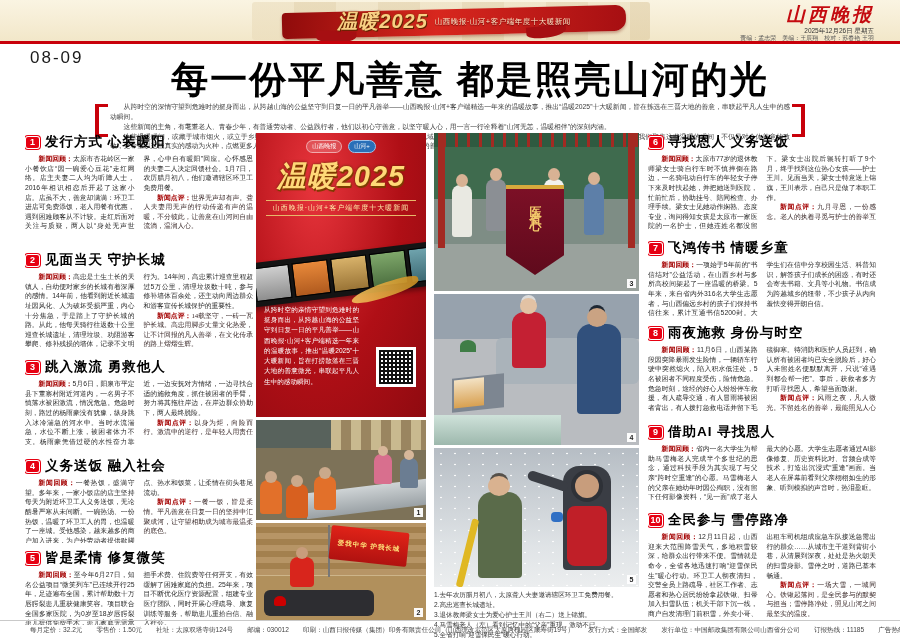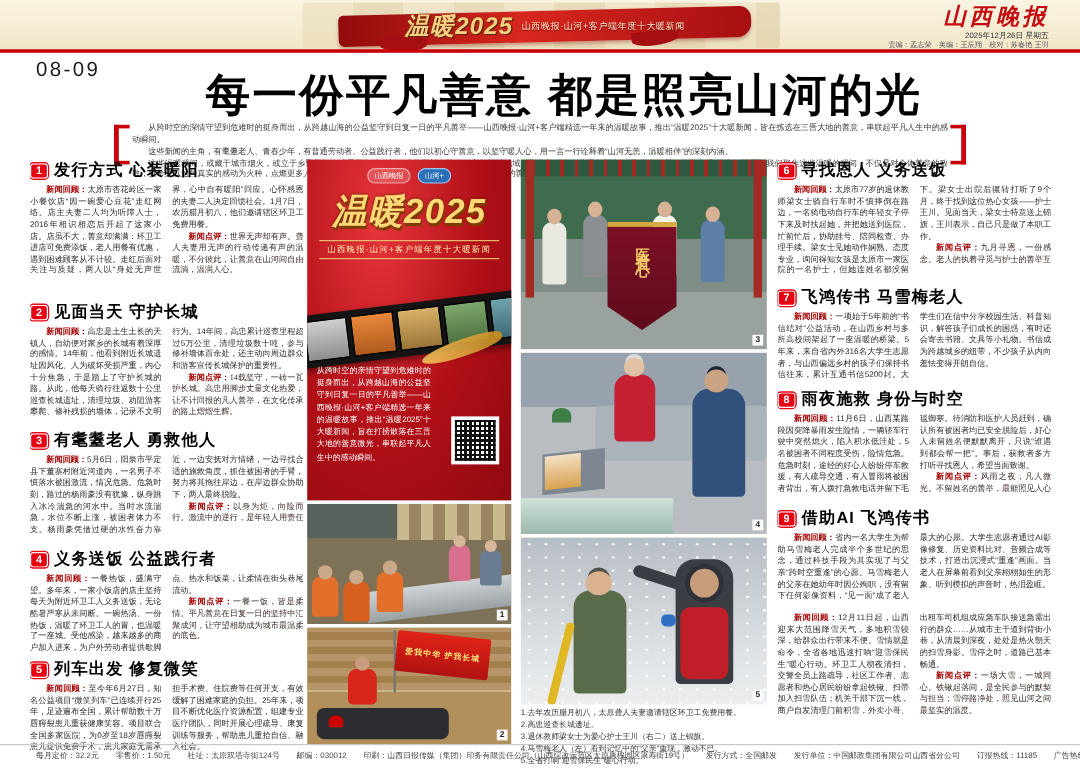--- a/index.html
+++ b/index.html
@@ -202,87 +202,91 @@
           <span class="atitle">见面当天  守护长城</span>
         </div>
         <div class="abody">
           <p class="review"><span class="lead">新闻回顾：</span>高忠是土生土长的天镇人，自幼便对家乡的长城有着深厚的感情。14年前，他看到附近长城遗址因风化、人为破坏受损严重，内心十分焦急，于是踏上了守护长城的路。从此，他每天骑行往返数十公里巡查长城遗址，清理垃圾、劝阻游客攀爬、修补残损的墙体，记录不文明行为。14年间，高忠累计巡查里程超过5万公里，清理垃圾数十吨，参与修补墙体百余处，还主动向周边群众和游客宣传长城保护的重要性。</p>
           <p class="comment"><span class="lead">新闻点评：</span>14载坚守，一砖一瓦护长城。高忠用脚步丈量文化热爱，让不计回报的凡人善举，在文化传承的路上熠熠生辉。</p>
         </div>
       </div>
       <div class="article">
         <div class="ahd">
           <span class="badge">3</span>
-          <span class="atitle">有耄耋老人  勇救他人</span>
+          <span class="atitle">跳入激流  勇救他人</span>
         </div>
         <div class="abody">
           <p class="review"><span class="lead">新闻回顾：</span>5月6日，阳泉市平定县下董寨村附近河道内，一名男子不慎落水被困激流，情况危急。危急时刻，路过的杨雨豪没有犹豫，纵身跳入冰冷湍急的河水中。当时水流湍急，水位不断上涨，被困者体力不支。杨雨豪凭借过硬的水性奋力靠近，一边安抚对方情绪，一边寻找合适的施救角度，抓住被困者的手臂，努力将其拖往岸边，在岸边群众协助下，两人最终脱险。</p>
           <p class="comment"><span class="lead">新闻点评：</span>以身为炬，向险而行。激流中的逆行，是年轻人用责任与勇气书写的成人礼，让“00后”的担当与力量，成为山河间澎湃的风景。</p>
         </div>
       </div>
       <div class="article">
         <div class="ahd">
           <span class="badge">4</span>
-          <span class="atitle">义务送饭  公益践行者</span>
+          <span class="atitle">义务送饭  融入社会</span>
         </div>
         <div class="abody">
           <p class="review"><span class="lead">新闻回顾：</span>一餐热饭，盛满守望。多年来，一家小饭店的店主坚持每天为附近环卫工人义务送饭，无论酷暑严寒从未间断。一碗热汤、一份热饭，温暖了环卫工人的胃，也温暖了一座城。受他感染，越来越多的商户加入进来，为户外劳动者提供歇脚点、热水和饭菜，让柔情在街头巷尾流动。</p>
           <p class="comment"><span class="lead">新闻点评：</span>一餐一饭，皆是柔情。平凡善意在日复一日的坚持中汇聚成河，让守望相助成为城市最温柔的底色。</p>
         </div>
       </div>
       <div class="article">
         <div class="ahd">
           <span class="badge">5</span>
-          <span class="atitle">列车出发  修复微笑</span>
+          <span class="atitle">皆是柔情  修复微笑</span>
         </div>
         <div class="abody">
           <p class="review"><span class="lead">新闻回顾：</span>至今年6月27日，知名公益项目“微笑列车”已连续开行25年，足迹遍布全国，累计帮助数十万唇腭裂患儿重获健康笑容。项目联合全国多家医院，为0岁至18岁唇腭裂患儿提供免费手术，患儿家庭无需承担手术费、住院费等任何开支，有效缓解了困难家庭的负担。25年来，项目不断优化医疗资源配置，组建专业医疗团队，同时开展心理疏导、康复训练等服务，帮助患儿重拾自信、融入社会。</p>
         </div>
       </div>
     </div>
   <div class="col" id="colR">
       <div class="article">
         <div class="ahd">
           <span class="badge">6</span>
           <span class="atitle">寻找恩人  义务送饭</span>
         </div>
         <div class="abody">
           <p class="review"><span class="lead">新闻回顾：</span>太原市77岁的退休教师梁女士骑自行车时不慎摔倒在路边，一名骑电动自行车的年轻女子停下来及时扶起她，并把她送到医院，忙前忙后，协助挂号、陪同检查、办理手续。梁女士见她动作娴熟、态度专业，询问得知女孩是太原市一家医院的一名护士，但她连姓名都没留下。梁女士出院后辗转打听了9个月，终于找到这位热心女孩——护士王川。见面当天，梁女士特意送上锦旗，王川表示，自己只是做了本职工作。</p>
           <p class="comment"><span class="lead">新闻点评：</span>九月寻恩，一份感念。老人的执着寻觅与护士的善举互相映照，医患之间的双向奔赴，温润了城市肌理。</p>
         </div>
       </div>
       <div class="article">
         <div class="ahd">
           <span class="badge">7</span>
-          <span class="atitle">飞鸿传书  马雪梅老人</span>
+          <span class="atitle">飞鸿传书  情暖乡童</span>
         </div>
         <div class="abody">
           <p class="review"><span class="lead">新闻回顾：</span>一项始于5年前的“书信结对”公益活动，在山西乡村与多所高校间架起了一座温暖的桥梁。5年来，来自省内外316名大学生志愿者，与山西偏远乡村的孩子们保持书信往来，累计互通书信5200封。大学生们在信中分享校园生活、科普知识，解答孩子们成长的困惑，有时还会寄去书籍、文具等小礼物。书信成为跨越城乡的纽带，不少孩子从内向羞怯变得开朗自信。</p>
         </div>
       </div>
       <div class="article">
         <div class="ahd">
           <span class="badge">8</span>
           <span class="atitle">雨夜施救  身份与时空</span>
         </div>
         <div class="abody">
           <p class="review"><span class="lead">新闻回顾：</span>11月6日，山西某路段因突降暴雨发生险情，一辆轿车行驶中突然熄火，陷入积水低洼处，5名被困者不同程度受伤，险情危急。危急时刻，途经的好心人纷纷停车救援，有人疏导交通，有人冒雨将被困者背出，有人拨打急救电话并留下毛毯御寒。待消防和医护人员赶到，确认所有被困者均已安全脱险后，好心人未留姓名便默默离开，只说“谁遇到都会帮一把”。事后，获救者多方打听寻找恩人，希望当面致谢。</p>
           <p class="comment"><span class="lead">新闻点评：</span>风雨之夜，凡人微光。不留姓名的善举，最能照见人心的朴素与赤诚，汇聚成山河间最动人的暖流。</p>
         </div>
       </div>
       <div class="article">
         <div class="ahd">
           <span class="badge">9</span>
-          <span class="atitle">借助AI  飞鸿传书</span>
+          <span class="atitle">借助AI  寻找恩人</span>
         </div>
         <div class="abody">
           <p class="review"><span class="lead">新闻回顾：</span>省内一名大学生为帮助马雪梅老人完成半个多世纪的思念，通过科技手段为其实现了与父亲“跨时空重逢”的心愿。马雪梅老人的父亲在她幼年时因公殉职，没有留下任何影像资料，“见一面”成了老人最大的心愿。大学生志愿者通过AI影像修复、历史资料比对、音频合成等技术，打造出沉浸式“重逢”画面。当老人在屏幕前看到父亲栩栩如生的形象、听到模拟的声音时，热泪盈眶。</p>
         </div>
       </div>
       <div class="article">
+        <div class="ahd">
+          <span class="badge">10</span>
+          <span class="atitle">全民参与  雪停路净</span>
+        </div>
         <div class="abody">
           <p class="review"><span class="lead">新闻回顾：</span>12月11日起，山西迎来大范围降雪天气，多地积雪较深，给群众出行带来不便。雪情就是命令，全省各地迅速打响“迎雪保民生”暖心行动。环卫工人彻夜清扫，交警全员上路疏导，社区工作者、志愿者和热心居民纷纷拿起铁锹、扫帚加入扫雪队伍；机关干部下沉一线，商户自发清理门前积雪，外卖小哥、出租车司机组成应急车队接送急需出行的群众……从城市主干道到背街小巷，从清晨到深夜，处处是热火朝天的扫雪身影。雪停之时，道路已基本畅通。</p>
           <p class="comment"><span class="lead">新闻点评：</span>一场大雪，一城同心。铁锹起落间，是全民参与的默契与担当；雪停路净处，照见山河之间最坚实的温度。</p>
         </div>
       </div>
     </div>
 
   <div class="colA">
     <div class="ph poster">
       <div class="plogos">

